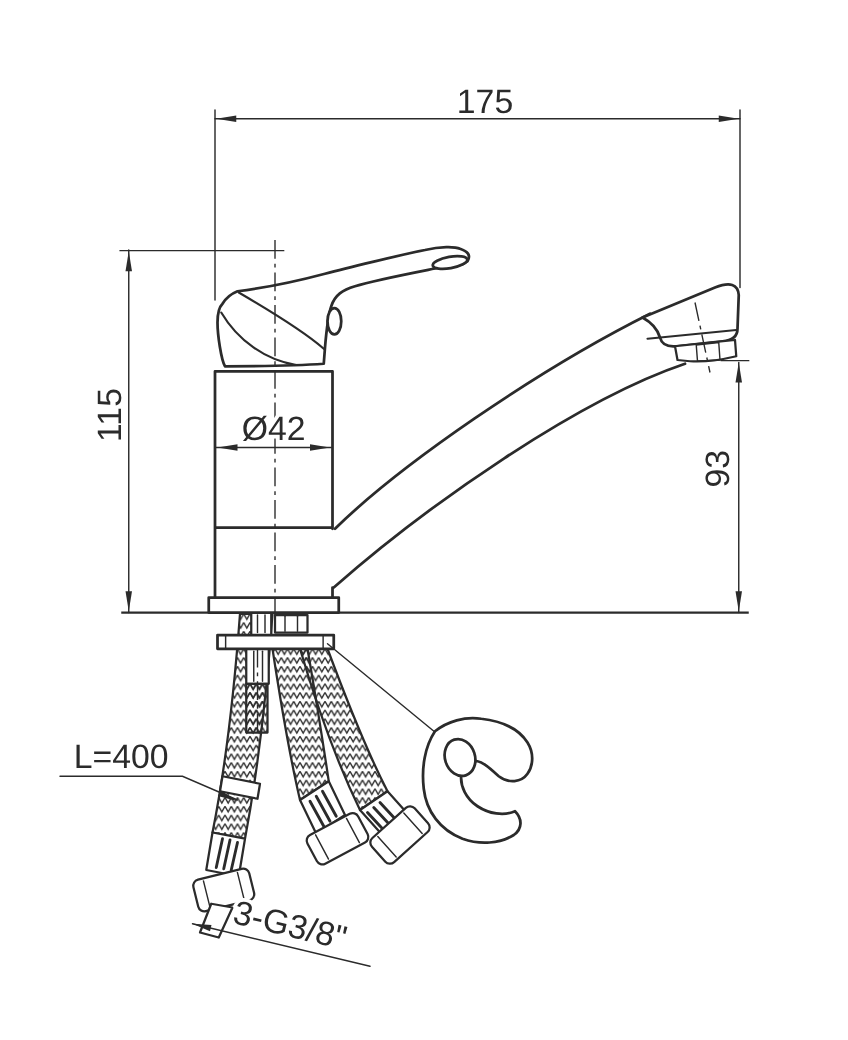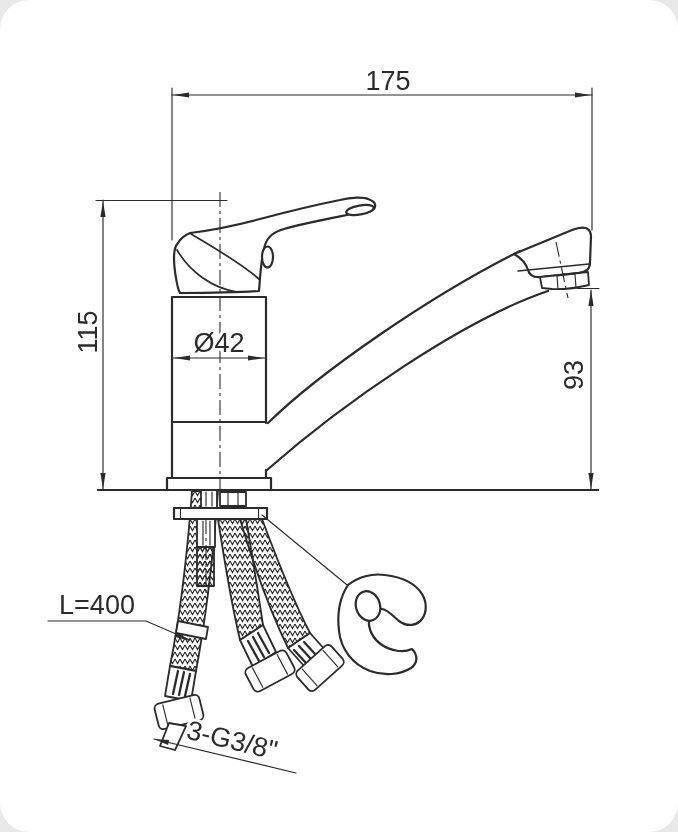--- a/index.html
+++ b/index.html
@@ -1,17 +1,17 @@
 <!DOCTYPE html>
 <html style="--line: #2b2b2b; --bg: #ffffff;"><head>
 <meta charset="utf-8">
 <style>
   :root { --line:#2b2b2b; --bg:#ffffff; }
   html,body { margin:0; padding:0; background:#e8e8e8; }
-  #stage { width:678px; height:832px; background:var(--bg); position:relative; margin:0 auto; overflow:hidden;border-radius:29px; }
+  #stage { width:678px; height:832px; background:var(--bg); position:relative; margin:0 auto; overflow:hidden; }
   svg { display:block; }
   .obj  { fill:none; stroke:var(--line); stroke-width:2.2; stroke-linejoin:round; stroke-linecap:round; }
   .objf { fill:#fff; stroke:var(--line); stroke-width:2.2; stroke-linejoin:round; }
   .objf2{ fill:#fff; stroke:var(--line); stroke-width:1.8; stroke-linejoin:round; }
   .thin { fill:none; stroke:var(--line); stroke-width:1.15; stroke-linecap:round; }
   .mid  { fill:none; stroke:var(--line); stroke-width:1.7; stroke-linecap:round; }
   .cl   { fill:none; stroke:var(--line); stroke-width:1.1; stroke-dasharray:15 4 3 4; }
   .arr  { fill:var(--line); stroke:none; }
   .slot { fill:none; stroke:var(--line); stroke-width:2.3; stroke-linecap:round; }
   .braidfill { fill:url(#braid); stroke:var(--line); stroke-width:1.8; stroke-linejoin:round; }

